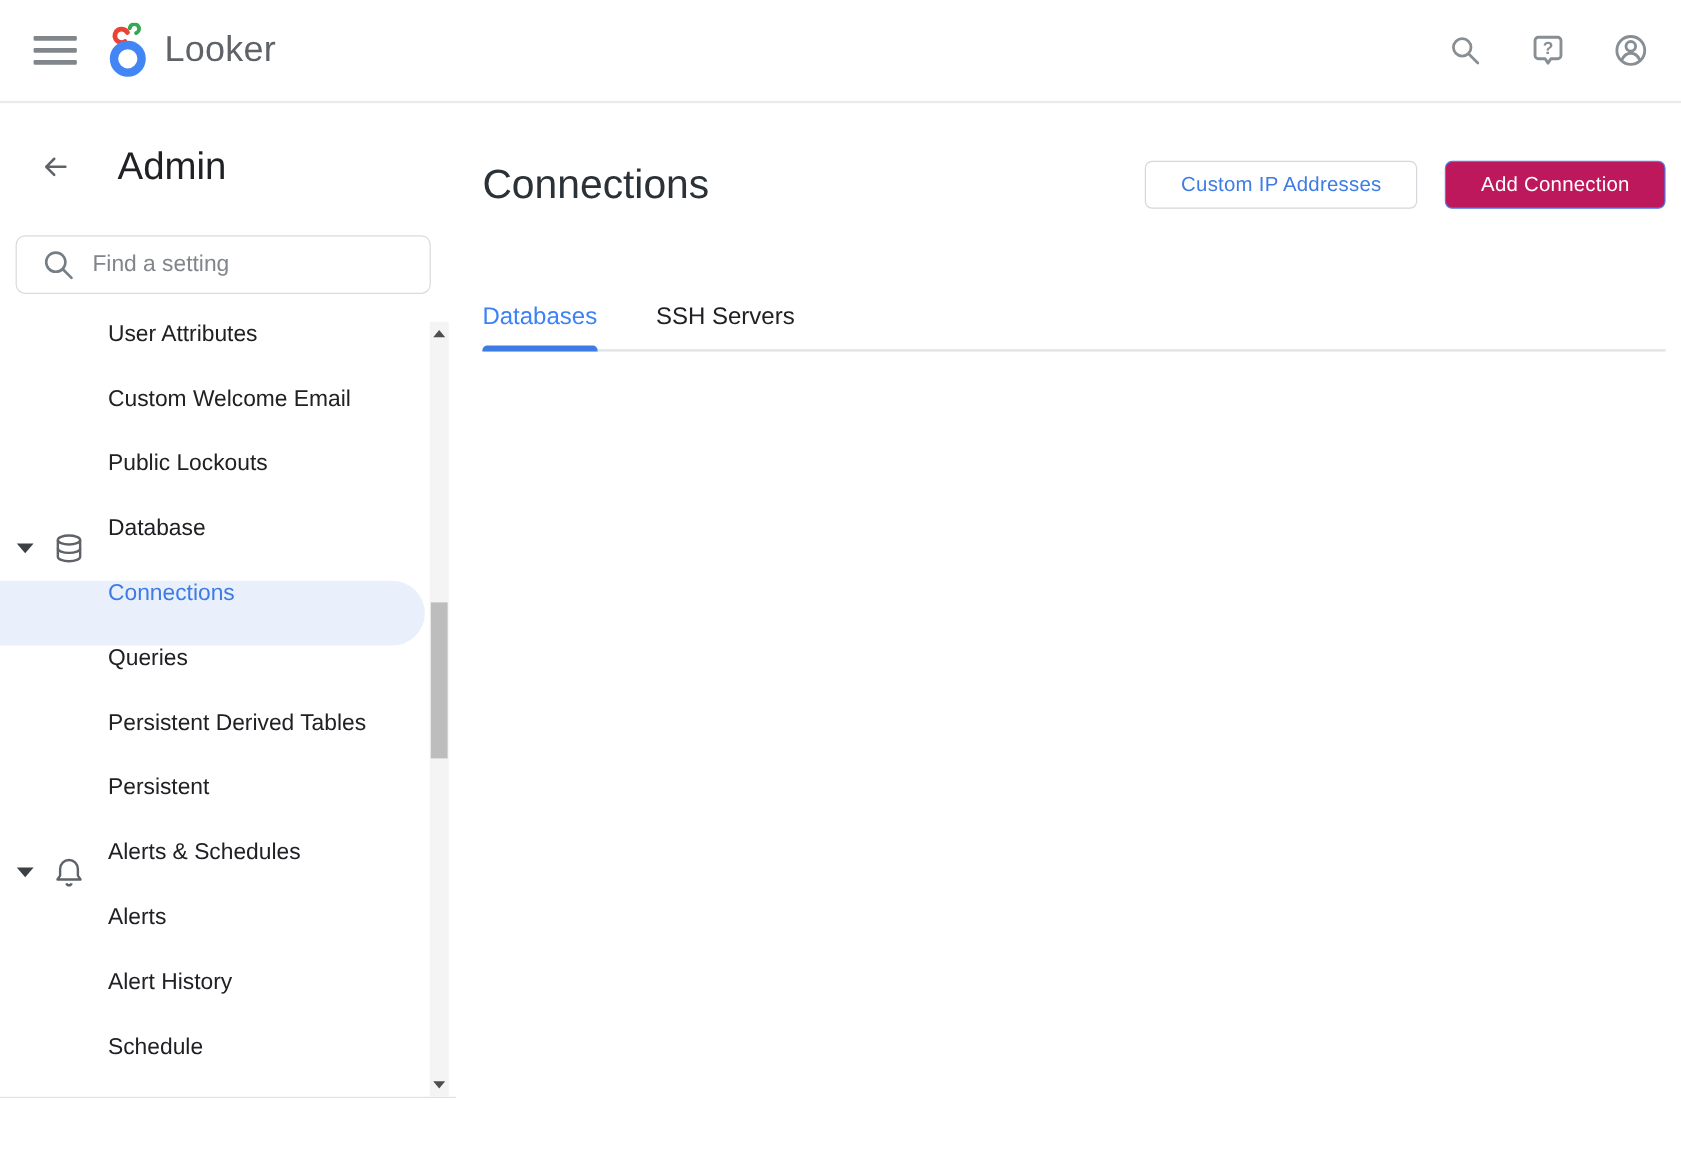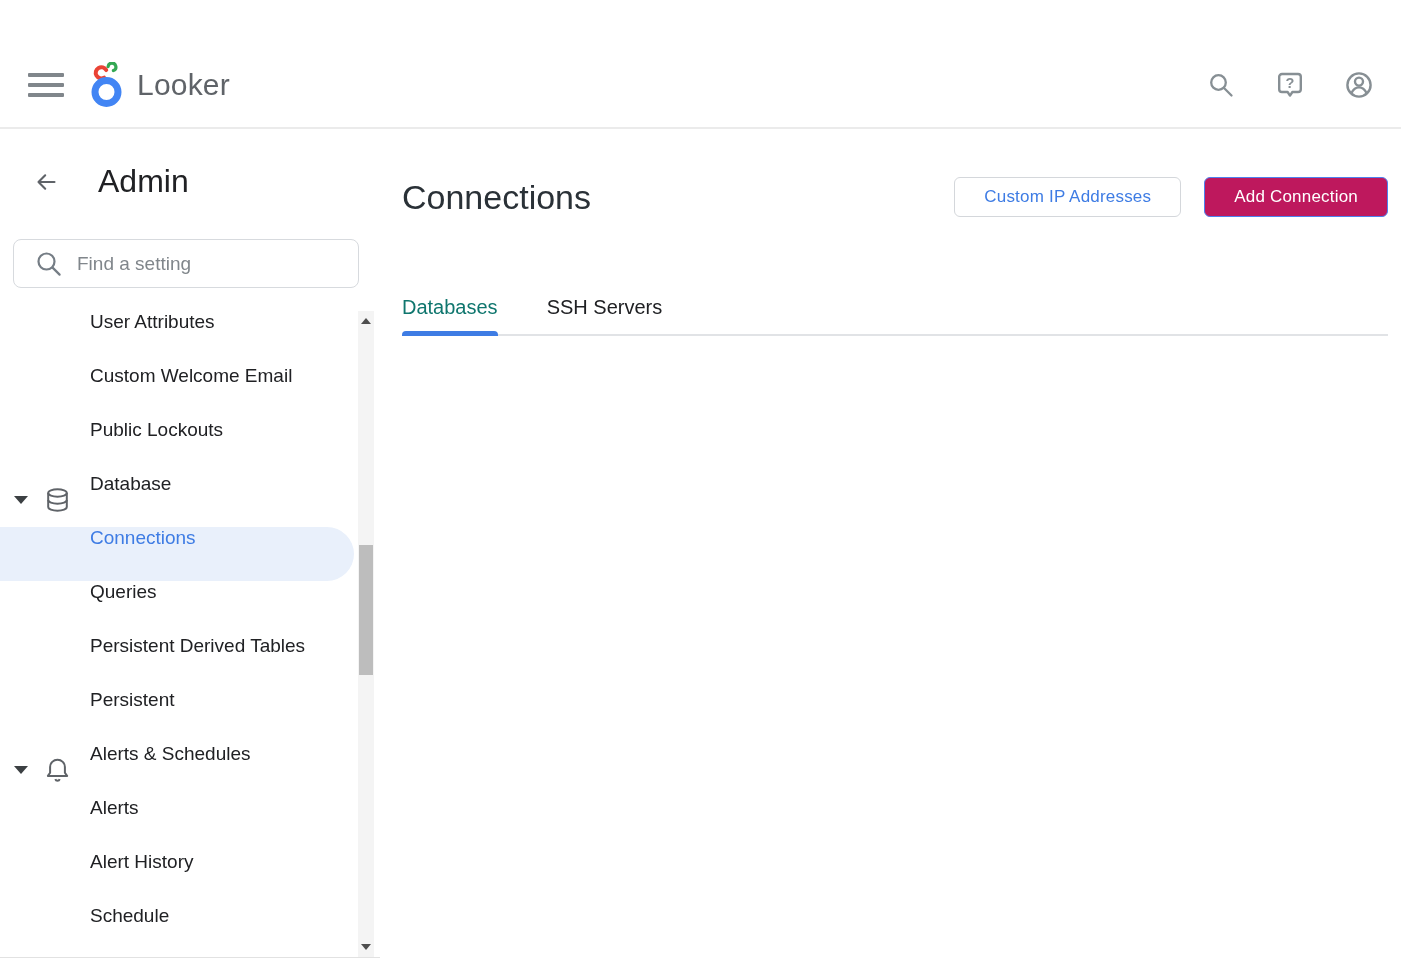--- a/index.html
+++ b/index.html
@@ -1,21 +1,21 @@
 <!DOCTYPE html>
 <html><head>
 <meta charset="utf-8">
 <style>
   * { margin:0; padding:0; box-sizing:border-box; }
   html,body { width:1401px; height:963px; background:#fff; overflow:hidden;
               font-family:"Liberation Sans", sans-serif; color:#202124; }
 
   
   .topbar { height:86px; display:flex; align-items:center; padding:0 28px;
-            border-bottom:2px solid #ebebeb; background:#fff;margin-top:43px; }
+            border-bottom:2px solid #ebebeb; background:#fff; }
   .hamburger { width:36px; height:26px; display:flex; flex-direction:column;
                justify-content:space-between; cursor:pointer; padding:1px 0; }
   .hamburger span { display:block; height:4px; background:#80868b; border-radius:1px; }
   .logo { display:flex; align-items:center; margin-left:26px; cursor:pointer; }
   .logo-text { font-size:30px; color:#5f6368; margin-left:9px; letter-spacing:0.2px; }
   .topbar-spacer { flex:1; }
   .topbar-icons { display:flex; align-items:center; gap:41px; }
   .tb-icon { width:28px; height:28px; display:flex; align-items:center;
              justify-content:center; cursor:pointer; color:#878f94; }
 
@@ -65,21 +65,21 @@
   .main-header .btns { margin-left:auto; display:flex; gap:23px; }
   .btn { height:40px; border-radius:6px; font-size:17px; font-weight:500;
          font-family:"Liberation Sans", sans-serif; cursor:pointer;
          display:flex; align-items:center; padding:0 29px; letter-spacing:0.2px; }
   .btn.outline { background:#fff; border:1px solid #d4d7db; color:#3e7ce4; }
   .btn.primary { background:#be185d; border:1px solid #4e80ee; color:#fff; }
 
   .tabs { margin-top:79px; display:flex; border-bottom:2px solid #e1e3e6; }
   .tab { font-size:20px; font-weight:500; color:#202124; padding-bottom:15px;
          margin-right:49px; position:relative; cursor:pointer; }
-  .tab.active { color:#0f766e; }
+  .tab.active { color:#3b82f6; }
   .tab.active::after { content:""; position:absolute; left:0; right:0; bottom:-2px;
                        height:5px; background:#3e7ce4; border-radius:4px 4px 0 0; }
 
   svg { display:block; }
 </style>
 </head>
 <body>
 
 <div class="topbar">
   <div class="hamburger">

